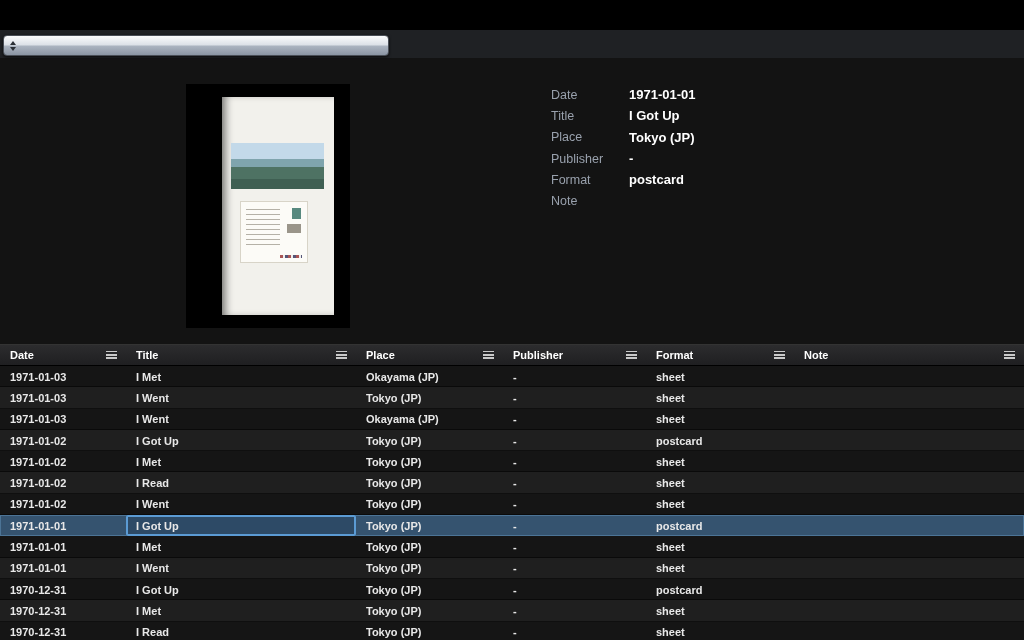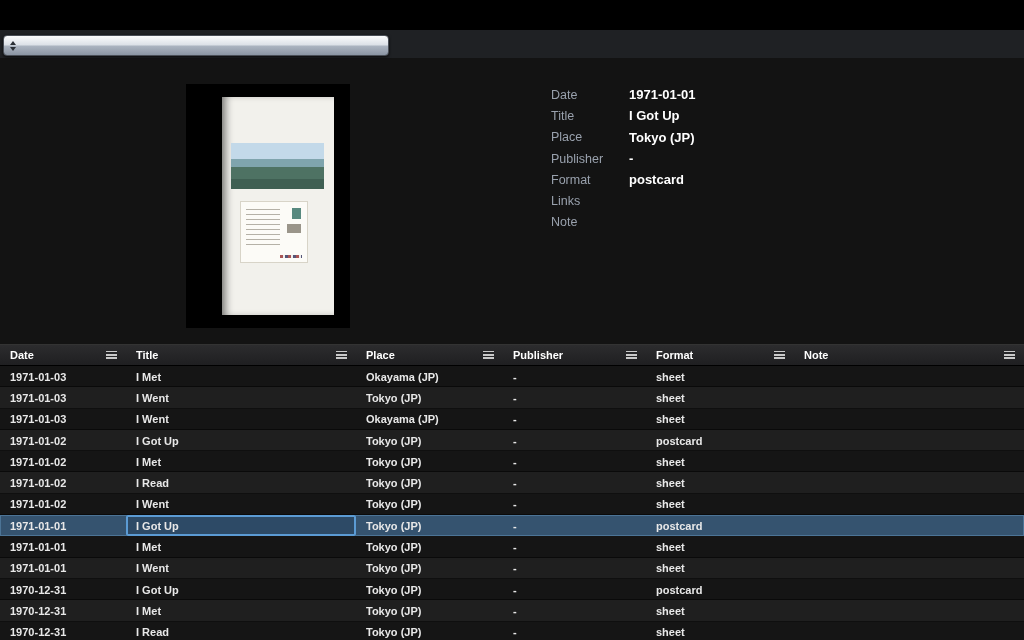--- a/index.html
+++ b/index.html
@@ -93,24 +93,20 @@
     </div>
     <div class="dfield">
       <span class="dlabel">Publisher</span>
       <span class="dvalue">-</span>
     </div>
     <div class="dfield">
       <span class="dlabel">Format</span>
       <span class="dvalue">postcard</span>
     </div>
     <div class="dfield">
-      <span class="dlabel">Links</span>
-      <span class="dvalue"></span>
-    </div>
-    <div class="dfield">
       <span class="dlabel">Note</span>
       <span class="dvalue"></span>
     </div>
   </div>
 
 <div class="table">
   <div class="thead">
       <div class="hcell" style="width: 126px; flex-shrink: 0;">
         <span>Date</span>
         <span class="menu-icon"></span>

